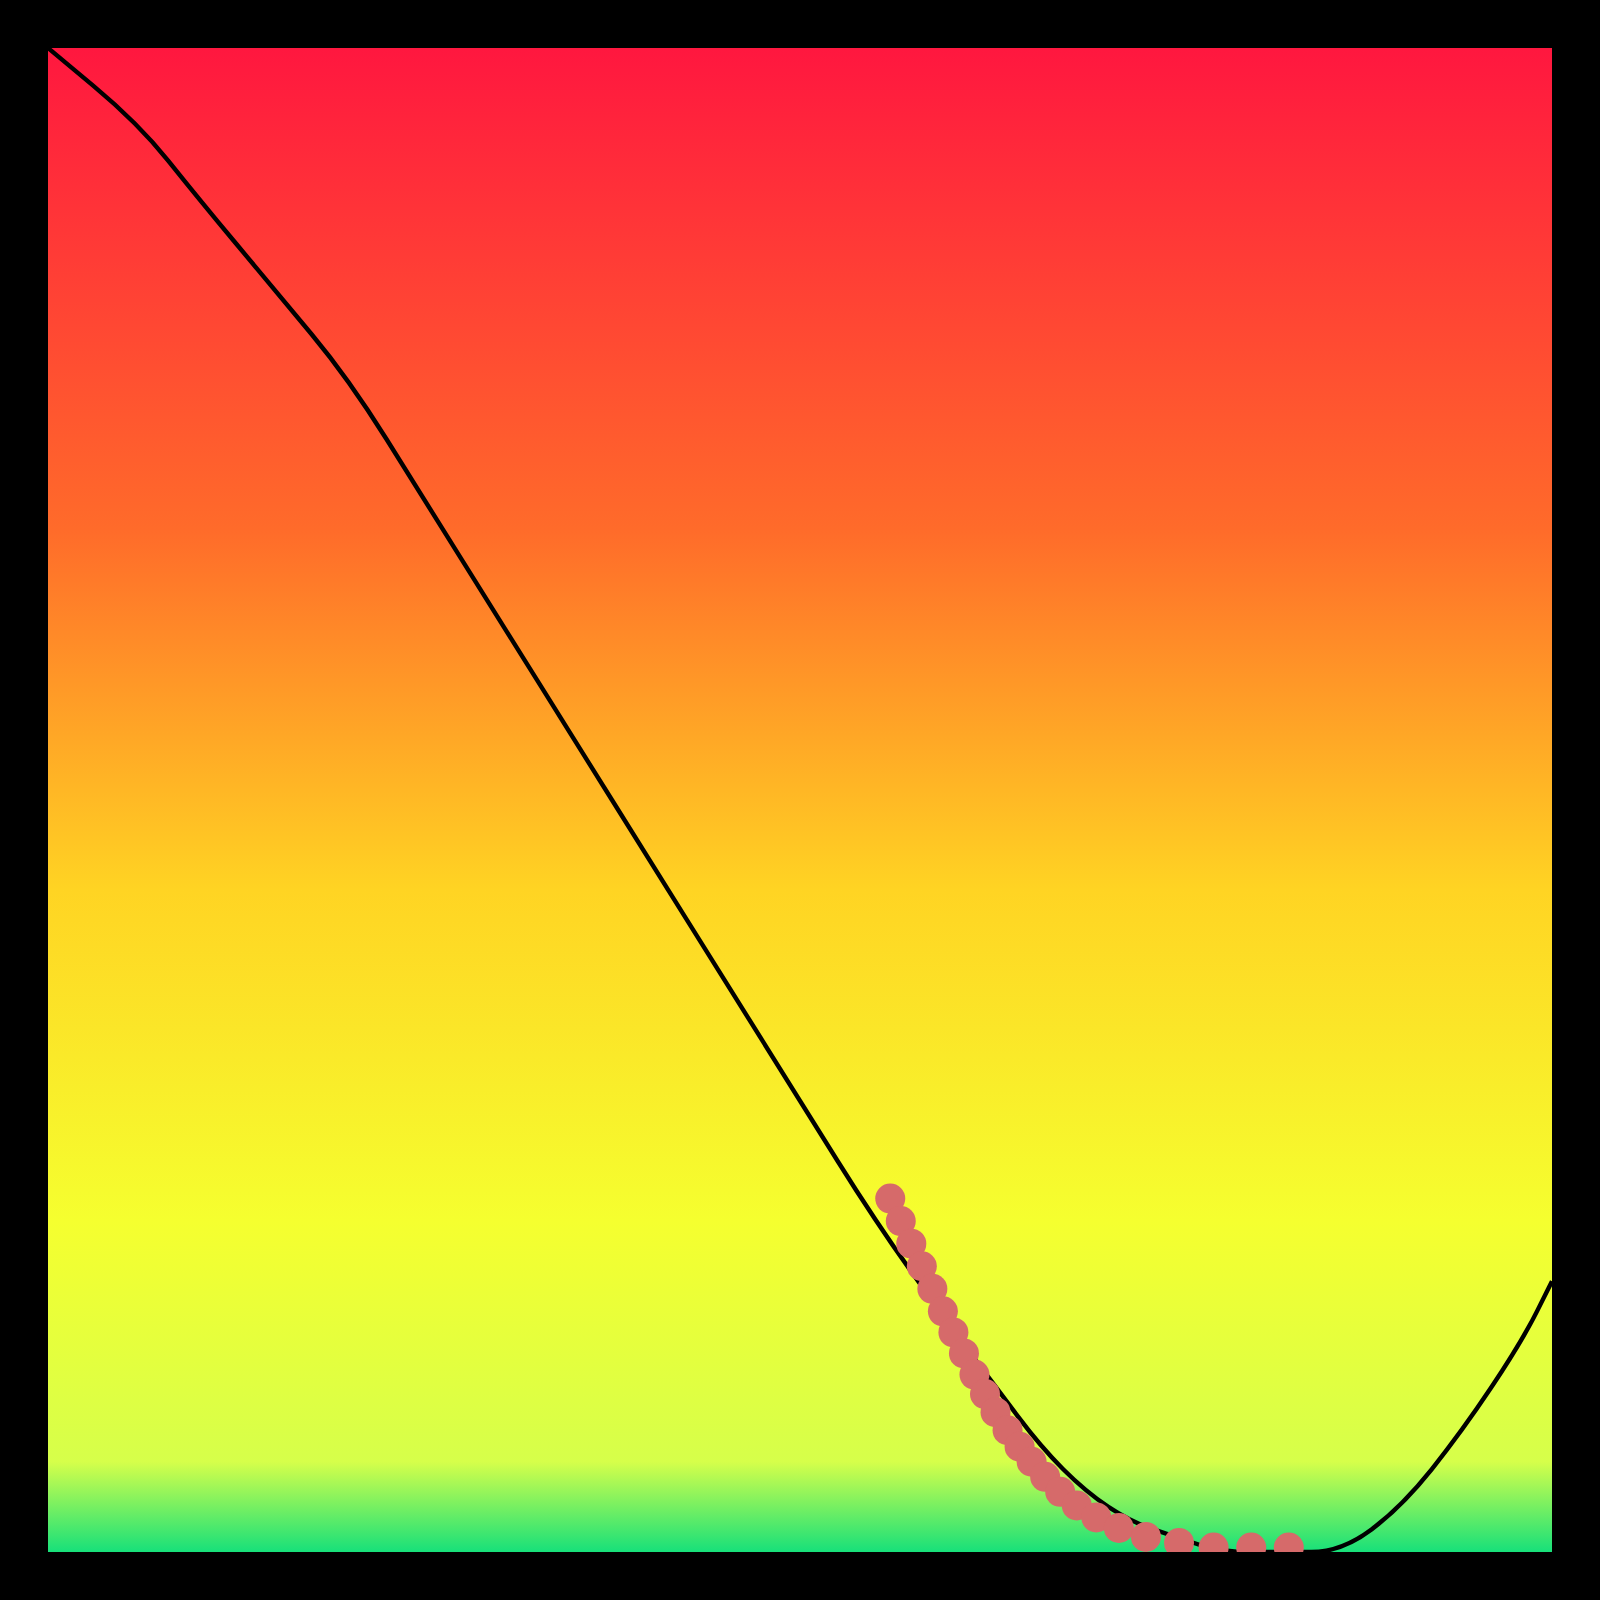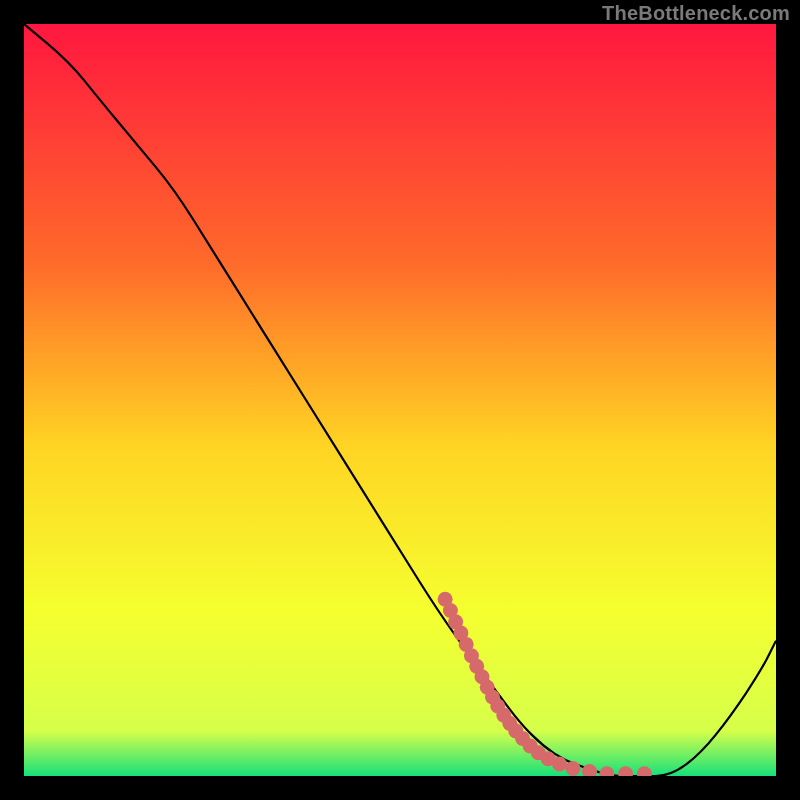--- a/index.html
+++ b/index.html
@@ -31,21 +31,20 @@
   svg {
     position: absolute;
     top: 24px;
     left: 24px;
   }
 </style>
 </head>
 <body>
 
 <div class="frame">
-  <div class="watermark">TheBottleneck.com</div>
 
   <svg id="plot" width="752" height="752" viewBox="0 0 752 752">
     <defs>
       <linearGradient id="heat" x1="0" y1="0" x2="0" y2="1">
         <stop id="g0" offset="0%" stop-color="#ff173f"></stop>
         <stop id="g1" offset="32%" stop-color="#ff6b2a"></stop>
         <stop id="g2" offset="56%" stop-color="#ffd423"></stop>
         <stop id="g3" offset="78%" stop-color="#f5ff2f"></stop>
         <stop id="g4" offset="94%" stop-color="#d6ff4a"></stop>
         <stop id="g5" offset="100%" stop-color="#17e07a"></stop>

